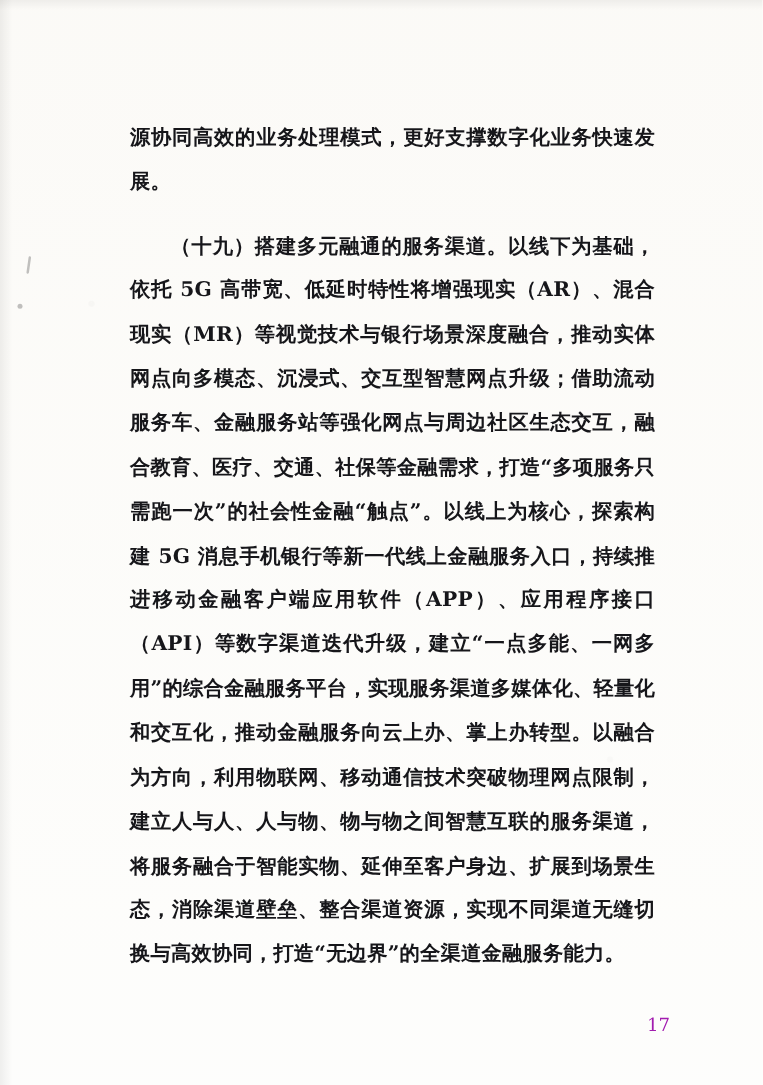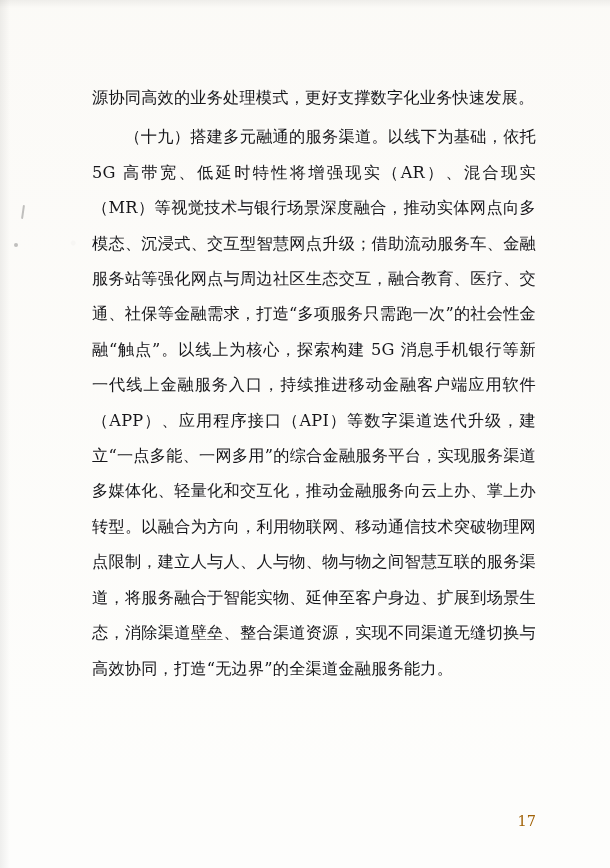--- a/index.html
+++ b/index.html
@@ -37,32 +37,33 @@
     top: 76px;
     width: 452px;
     font-size: 16.2px;
     line-height: 35.4px;
     color: #16161a;
     letter-spacing: 0.2px;
     text-align: justify;
     text-justify: inter-ideograph;
   }
   .para {
-    margin: 4px;
+    margin: 16px;
     text-indent: 0;
+    font-weight: bold;
   }
   .para.indent {
     text-indent: 2em;
   }
   .page-number {
     position: absolute;
     right: 74px;
     bottom: 39px;
     font-size: 14.5px;
-    color: #a16207;
+    color: #a21caf;
     font-family: "DejaVu Serif", serif;
     margin-left: 15px;
   }
   
   .margin-mark {
     position: absolute;
     background: rgba(80, 80, 80, 0.35);
     border-radius: 50%;
   }
   .mark-a { left: 22px; top: 205px; width: 2px; height: 14px; border-radius: 1px; transform: rotate(8deg); }

